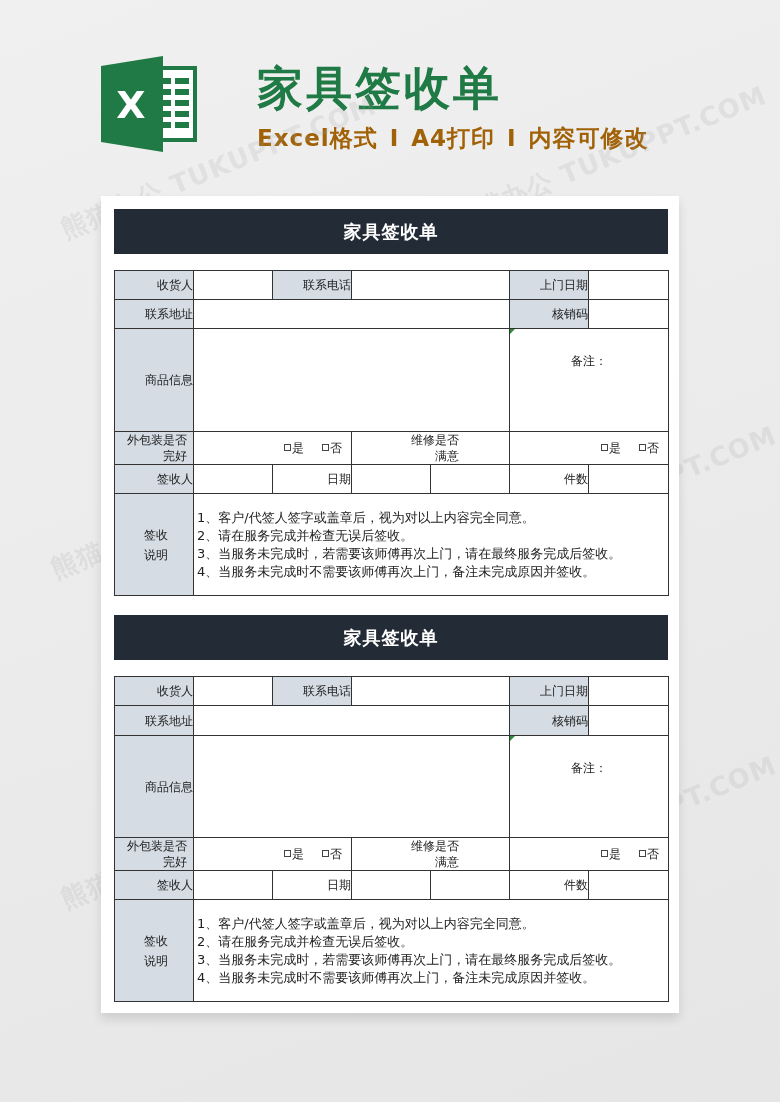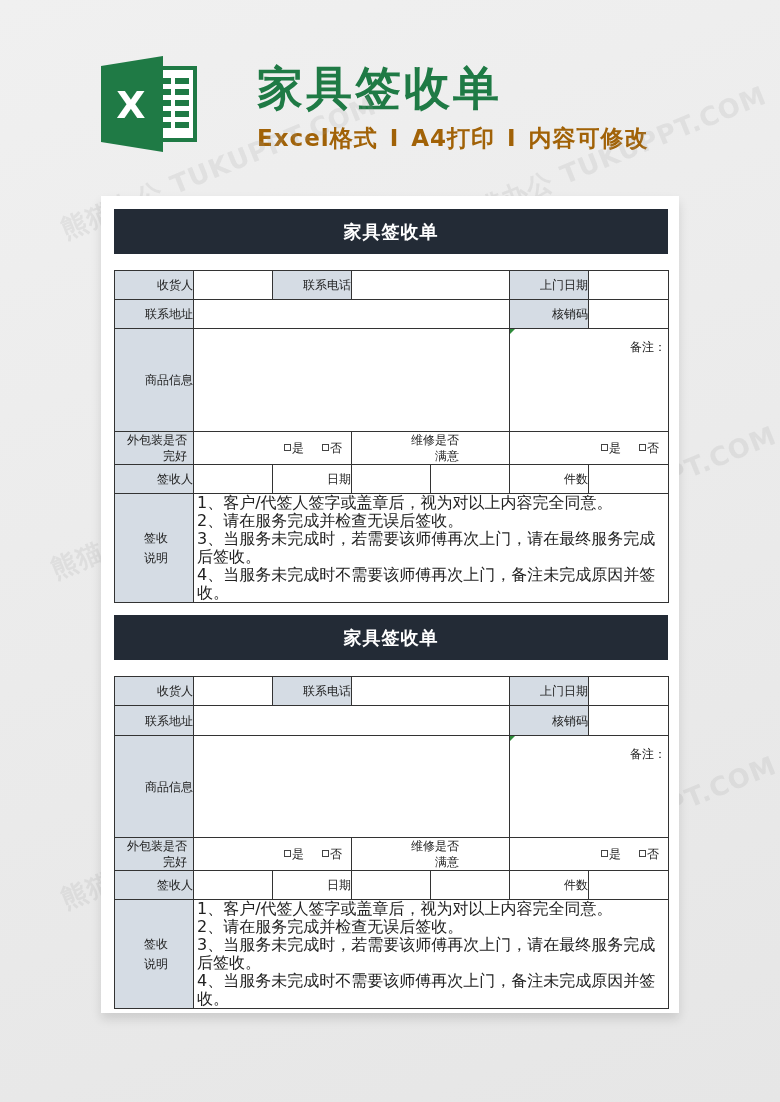--- a/index.html
+++ b/index.html
@@ -39,28 +39,28 @@
     margin-top: 16px;
     border-collapse: collapse; table-layout: fixed; width: 554px;
     font-size: 12px; color: #222;
   }
   table.sheet td {
     border: 1px solid #333; text-align: right; vertical-align: middle;
     padding: 0; line-height: 16px; overflow: hidden;
   }
   table.sheet td.lbl { background: #d5dce4; }
   table.sheet td.note {
-    position: relative; text-align: right; vertical-align: top; padding: 10px 2px 0 2px;
+    position: relative; text-align: center; vertical-align: top; padding: 24px 2px 0 2px;
   }
   .comment-mark {
     position: absolute; left: 0; top: 0; width: 0; height: 0;
     border-top: 5px solid #2e8b3a; border-right: 5px solid transparent;
   }
   table.sheet td.instr {
-    text-align: left; padding-left: 3px; line-height: 18px; font-size: 16px;
+    text-align: left; padding-left: 3px; line-height: 18px; font-size: 13px;
   }
   .cb { display: inline-block; width: 7px; height: 7px; border: 1px solid #444; margin-right: 1px; vertical-align: 1px; }
   .opt { margin: 0 9px; }
   .watermark {
     position: absolute; color: rgba(160,160,160,0.18); font-size: 26px; font-weight: bold;
     transform: rotate(-22deg); white-space: nowrap; pointer-events: none; letter-spacing: 1px;
   }
 </style>
 </head>
 <body>

